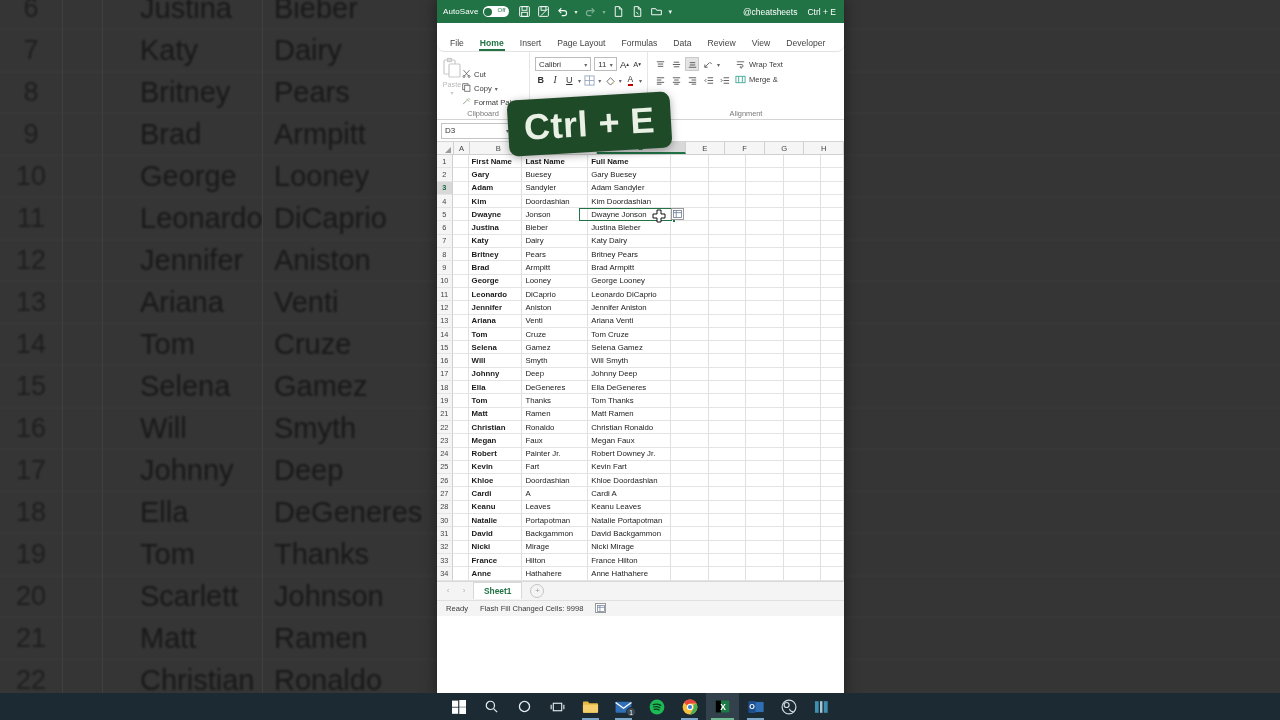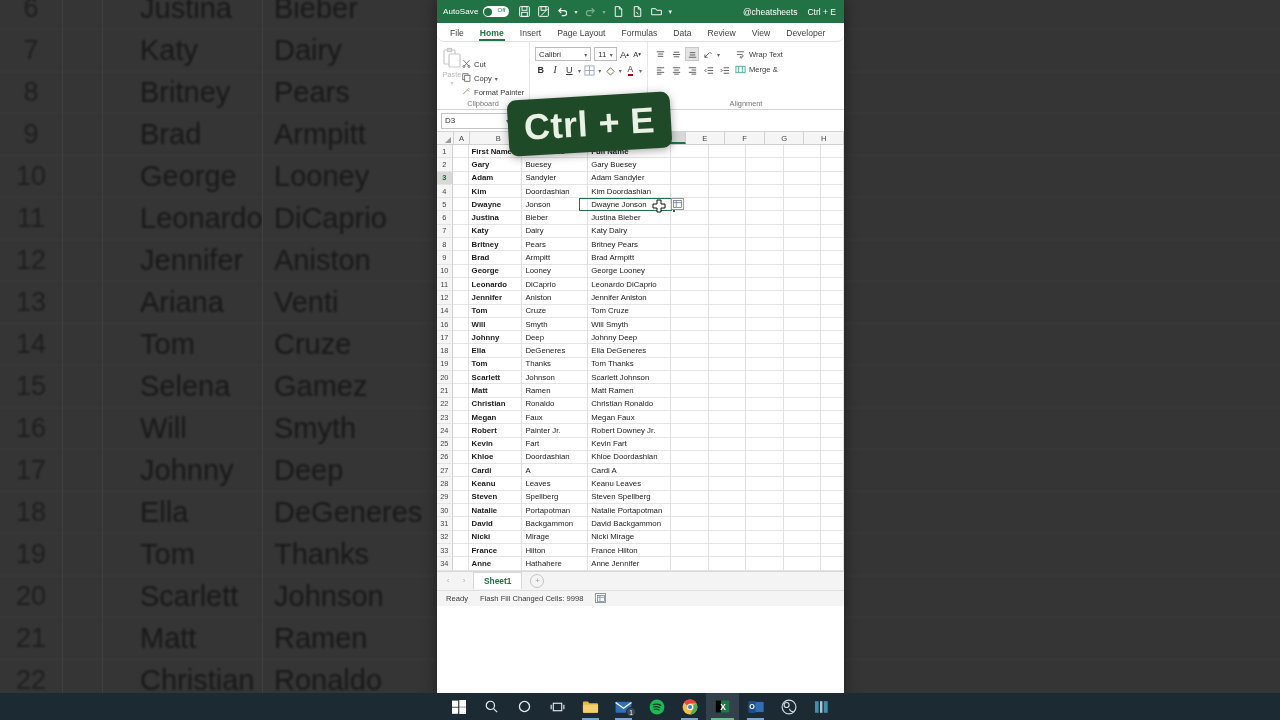--- a/index.html
+++ b/index.html
@@ -64,21 +64,21 @@
   .qat { display: flex; align-items: center; gap: 6px; margin-left: 4px; }
   .qat-ic { width: 13px; height: 13px; opacity: .95; display:block; }
   .qat-ic.dim { opacity: .42; }
   .tb-right {
     margin-left: auto; display: flex; align-items: center; gap: 10px;
     font-size: 8.5px; padding-right: 2px;
   }
 
   
   .ribbon-tabs {
-    height: 19px; background: #ffffff; display: flex; align-items: flex-end;
+    height: 29px; background: #ffffff; display: flex; align-items: flex-end;
     padding-left: 5px; gap: 0px; border-bottom: 1px solid #e2e2e2; border-radius: 7px;
   }
   .rtab {
     font-size: 8.6px; color: #444; padding: 0 8px 3px 8px; white-space: nowrap;
     position: relative;
   }
   .rtab.active { color: #217346; font-weight: bold; }
   .rtab.active::after {
     content:""; position: absolute; left: 7px; right: 7px; bottom: 0;
     height: 1.7px; background: #217346;
@@ -771,32 +771,56 @@
           <div class="cell cB">Jennifer</div>
           <div class="cell cC">Aniston</div>
           <div class="cell cD">Jennifer Aniston</div>
           <div class="cell cE"></div>
           <div class="cell cF"></div>
           <div class="cell cG"></div>
           <div class="cell cH"></div>
           <div class="cell cI"></div>
         </div>
         <div class="grow">
+          <div class="rh">13</div>
+          <div class="cell cA"></div>
+          <div class="cell cB">Ariana</div>
+          <div class="cell cC">Venti</div>
+          <div class="cell cD">Ariana Venti</div>
+          <div class="cell cE"></div>
+          <div class="cell cF"></div>
+          <div class="cell cG"></div>
+          <div class="cell cH"></div>
+          <div class="cell cI"></div>
+        </div>
+        <div class="grow">
           <div class="rh">14</div>
           <div class="cell cA"></div>
           <div class="cell cB">Tom</div>
           <div class="cell cC">Cruze</div>
           <div class="cell cD">Tom Cruze</div>
           <div class="cell cE"></div>
           <div class="cell cF"></div>
           <div class="cell cG"></div>
           <div class="cell cH"></div>
           <div class="cell cI"></div>
         </div>
         <div class="grow">
+          <div class="rh">15</div>
+          <div class="cell cA"></div>
+          <div class="cell cB">Selena</div>
+          <div class="cell cC">Gamez</div>
+          <div class="cell cD">Selena Gamez</div>
+          <div class="cell cE"></div>
+          <div class="cell cF"></div>
+          <div class="cell cG"></div>
+          <div class="cell cH"></div>
+          <div class="cell cI"></div>
+        </div>
+        <div class="grow">
           <div class="rh">16</div>
           <div class="cell cA"></div>
           <div class="cell cB">Will</div>
           <div class="cell cC">Smyth</div>
           <div class="cell cD">Will Smyth</div>
           <div class="cell cE"></div>
           <div class="cell cF"></div>
           <div class="cell cG"></div>
           <div class="cell cH"></div>
           <div class="cell cI"></div>
@@ -831,32 +855,20 @@
           <div class="cell cB">Tom</div>
           <div class="cell cC">Thanks</div>
           <div class="cell cD">Tom Thanks</div>
           <div class="cell cE"></div>
           <div class="cell cF"></div>
           <div class="cell cG"></div>
           <div class="cell cH"></div>
           <div class="cell cI"></div>
         </div>
         <div class="grow">
-          <div class="rh">20</div>
-          <div class="cell cA"></div>
-          <div class="cell cB">Scarlett</div>
-          <div class="cell cC">Johnson</div>
-          <div class="cell cD">Scarlett Johnson</div>
-          <div class="cell cE"></div>
-          <div class="cell cF"></div>
-          <div class="cell cG"></div>
-          <div class="cell cH"></div>
-          <div class="cell cI"></div>
-        </div>
-        <div class="grow">
           <div class="rh">21</div>
           <div class="cell cA"></div>
           <div class="cell cB">Matt</div>
           <div class="cell cC">Ramen</div>
           <div class="cell cD">Matt Ramen</div>
           <div class="cell cE"></div>
           <div class="cell cF"></div>
           <div class="cell cG"></div>
           <div class="cell cH"></div>
           <div class="cell cI"></div>
@@ -939,32 +951,20 @@
           <div class="cell cB">Keanu</div>
           <div class="cell cC">Leaves</div>
           <div class="cell cD">Keanu Leaves</div>
           <div class="cell cE"></div>
           <div class="cell cF"></div>
           <div class="cell cG"></div>
           <div class="cell cH"></div>
           <div class="cell cI"></div>
         </div>
         <div class="grow">
-          <div class="rh">29</div>
-          <div class="cell cA"></div>
-          <div class="cell cB">Steven</div>
-          <div class="cell cC">Spellberg</div>
-          <div class="cell cD">Steven Spellberg</div>
-          <div class="cell cE"></div>
-          <div class="cell cF"></div>
-          <div class="cell cG"></div>
-          <div class="cell cH"></div>
-          <div class="cell cI"></div>
-        </div>
-        <div class="grow">
           <div class="rh">30</div>
           <div class="cell cA"></div>
           <div class="cell cB">Natalie</div>
           <div class="cell cC">Portapotman</div>
           <div class="cell cD">Natalie Portapotman</div>
           <div class="cell cE"></div>
           <div class="cell cF"></div>
           <div class="cell cG"></div>
           <div class="cell cH"></div>
           <div class="cell cI"></div>
@@ -1003,21 +1003,21 @@
           <div class="cell cF"></div>
           <div class="cell cG"></div>
           <div class="cell cH"></div>
           <div class="cell cI"></div>
         </div>
         <div class="grow">
           <div class="rh">34</div>
           <div class="cell cA"></div>
           <div class="cell cB">Anne</div>
           <div class="cell cC">Hathahere</div>
-          <div class="cell cD">Anne Jennifer</div>
+          <div class="cell cD">Anne Hathahere</div>
           <div class="cell cE"></div>
           <div class="cell cF"></div>
           <div class="cell cG"></div>
           <div class="cell cH"></div>
           <div class="cell cI"></div>
         </div>
       </div>
   </div>
 
   <div class="sheetbar">

